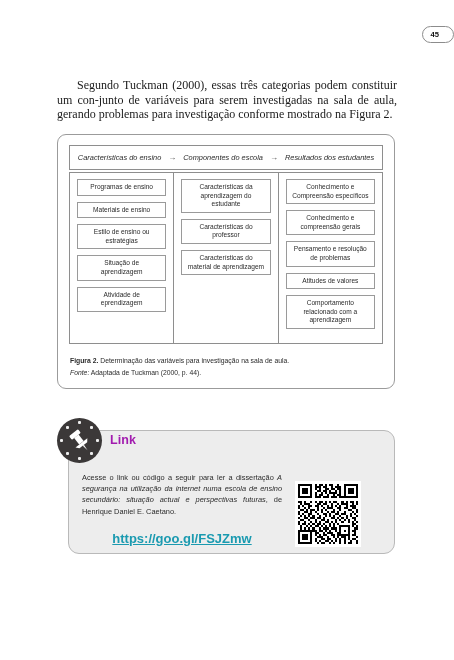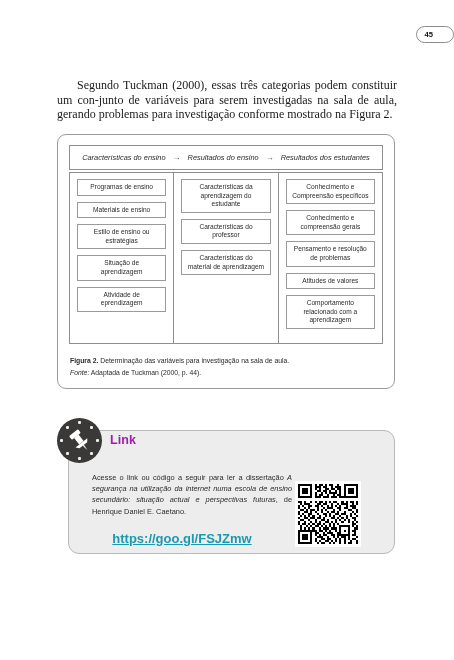--- a/index.html
+++ b/index.html
@@ -36,21 +36,21 @@
     align-items: center;
     font-size: 7.2px;
     letter-spacing: 0.02em;
     color: #2b2b2b;
     white-space: nowrap;
   }
   .header-page-tab {
     border: 1px solid #8c8c8c;
     border-radius: 9px;
     margin-left: 2px;
-    padding: 0 20px 0 8px;
+    padding: 0 14px 0 8px;
     display: flex;
     align-items: center;
     font-size: 7.6px;
     font-weight: bold;
     color: #111;
   }
 
   
   .body-text {
     position: absolute;
@@ -196,21 +196,21 @@
     top: 433px;
     left: 110px;
     font-size: 12.5px;
     font-weight: bold;
     color: #a21caf;
     letter-spacing: 0.01em;
   }
   .link-body {
     position: absolute;
     top: 472px;
-    left: 92px;
+    left: 82px;
     width: 200px;
     font-size: 7.4px;
     line-height: 11.2px;
     color: #2b2b2b;
     text-align: justify;
   }
   .link-body i { font-style: italic; }
   .link-url {
     position: absolute;
     top: 531px;
@@ -242,21 +242,21 @@
 </div>
 
 <p class="body-text">Segundo Tuckman (2000), essas três categorias podem constituir um con-junto de variáveis para serem investigadas na sala de aula, gerando problemas para investigação conforme mostrado na Figura 2.</p>
 
 <div class="figure-panel">
   <div class="figure-inner">
 
     <div class="col-heads">
       <span class="col-head">Características do ensino</span>
       <span class="arrow">→</span>
-      <span class="col-head">Resultados do ensino</span>
+      <span class="col-head">Componentes do escola</span>
       <span class="arrow">→</span>
       <span class="col-head">Resultados dos estudantes</span>
     </div>
 
     <div class="grid-frame">
       <div class="col col-left">
         <div class="node">Programas de ensino</div>
         <div class="node">Materiais de ensino</div>
         <div class="node">Estilo de ensino ou
 estratégias</div>

